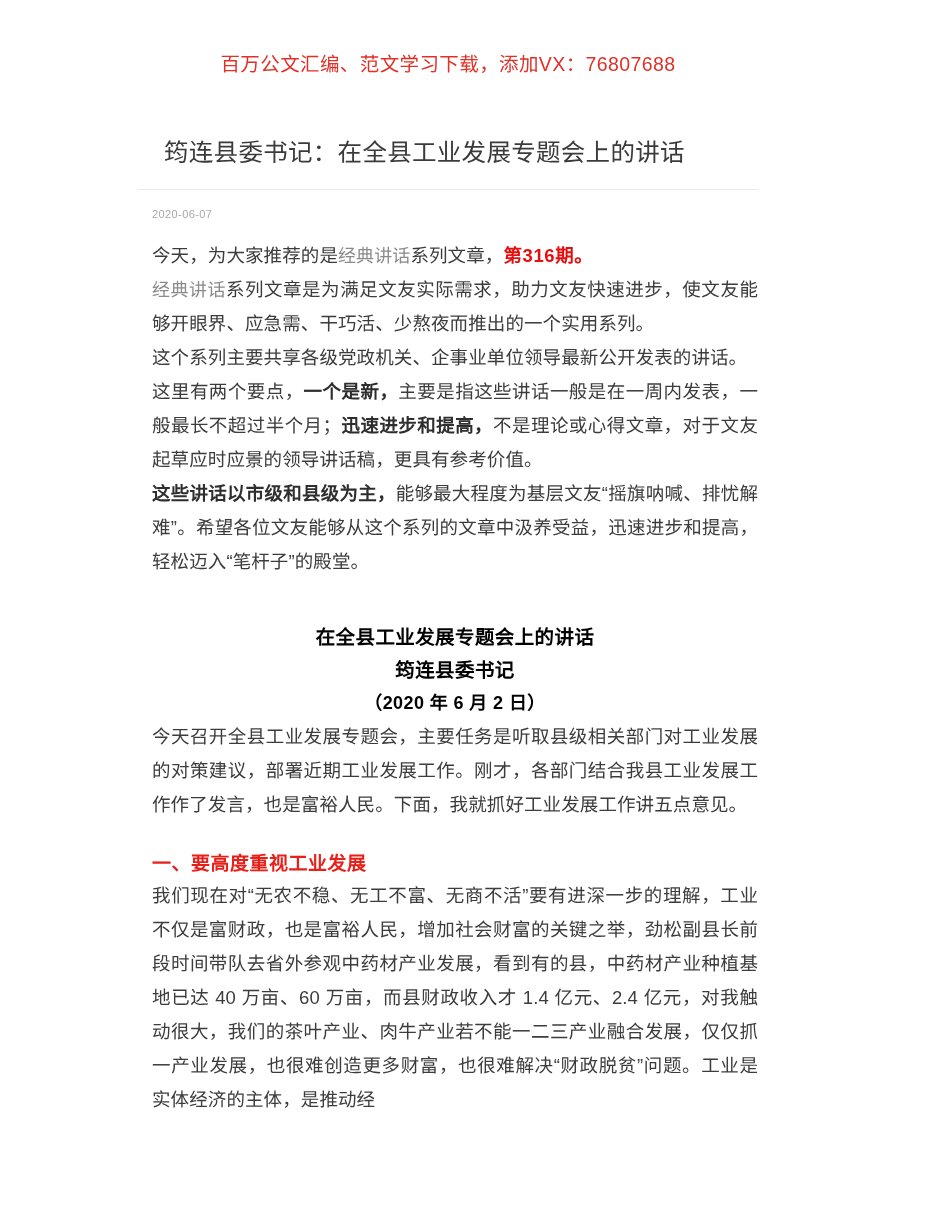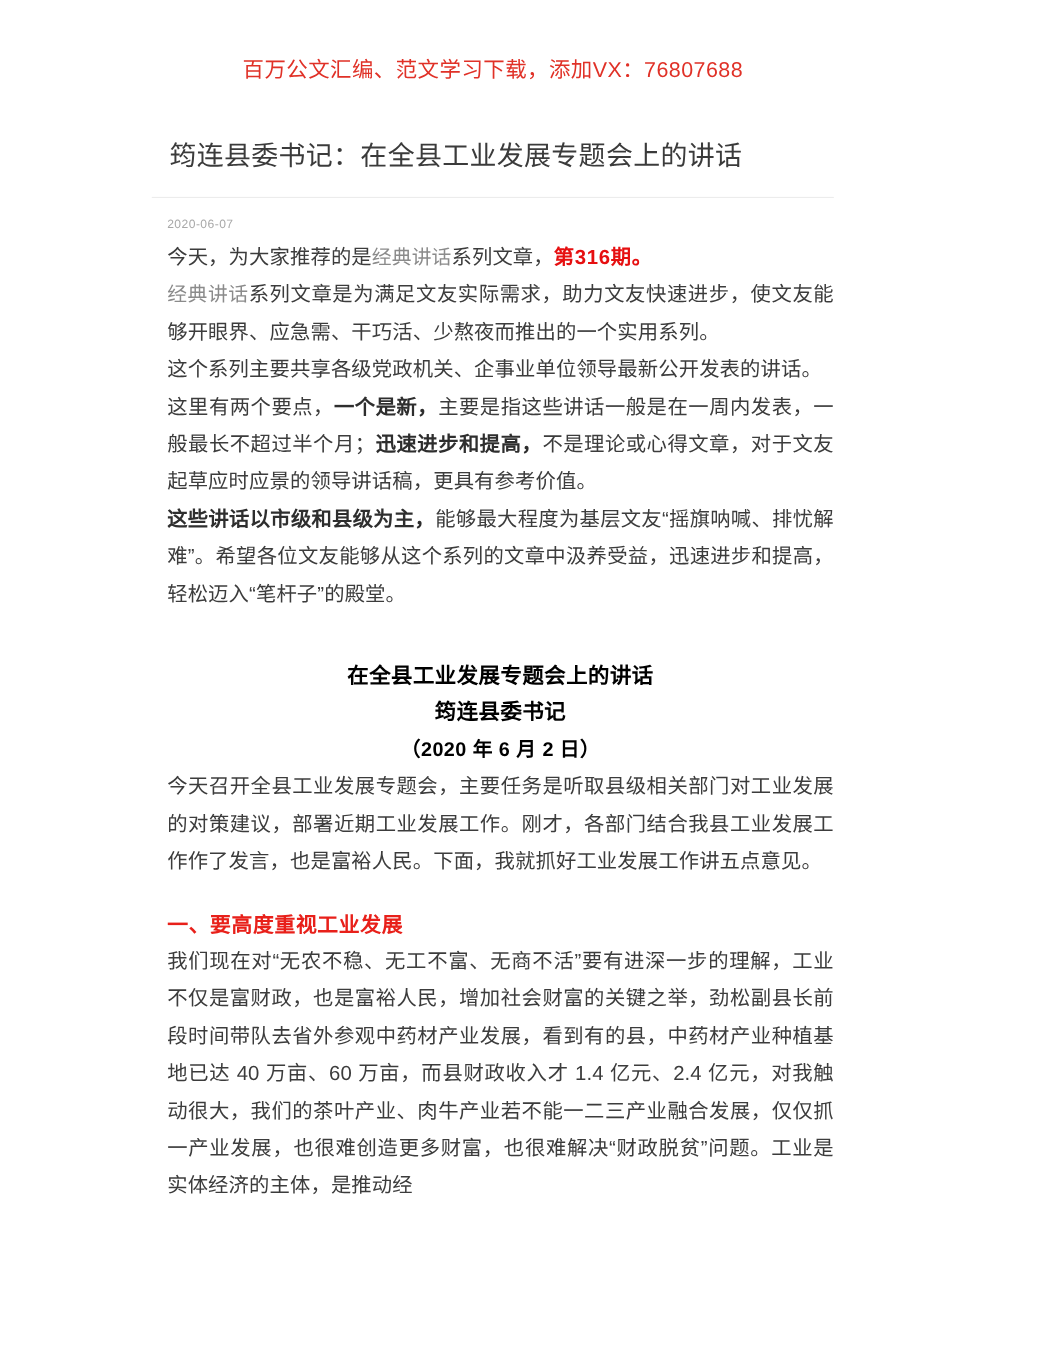--- a/index.html
+++ b/index.html
@@ -31,21 +31,21 @@
     color: #e03127;
     font-size: 19.5px;
     letter-spacing: 0.4px;
     padding-top: 52px;
     line-height: 1.3;
     white-space: nowrap;
   }
 
   
   .title {
-    margin: 2px;
+    margin: 12px;
     padding: 47px 60px 0 152px;
     font-size: 24.5px;
     font-weight: 400;
     color: #3b3b3b;
     letter-spacing: 0.3px;
     line-height: 1.35;
   }
 
   .divider {
     margin: 20px 138px 0 138px;
@@ -68,21 +68,21 @@
   }
   p.para {
     margin: 0;
     font-size: 18.5px;
     line-height: 34px;
     color: #3c3c3c;
     text-align: justify;
     text-justify: inter-ideograph;
     letter-spacing: 0.1px;
   }
-  p.tight { margin-top: 4px; }
+  p.tight { margin-top: 16px; }
 
   .serif-light {
     font-family: "Liberation Serif", "DejaVu Serif", serif;
     color: #8b8b8b;
     font-size: 18px;
   }
   .red-bold {
     color: #e60f10;
     font-weight: bold;
     letter-spacing: 0.6px;

